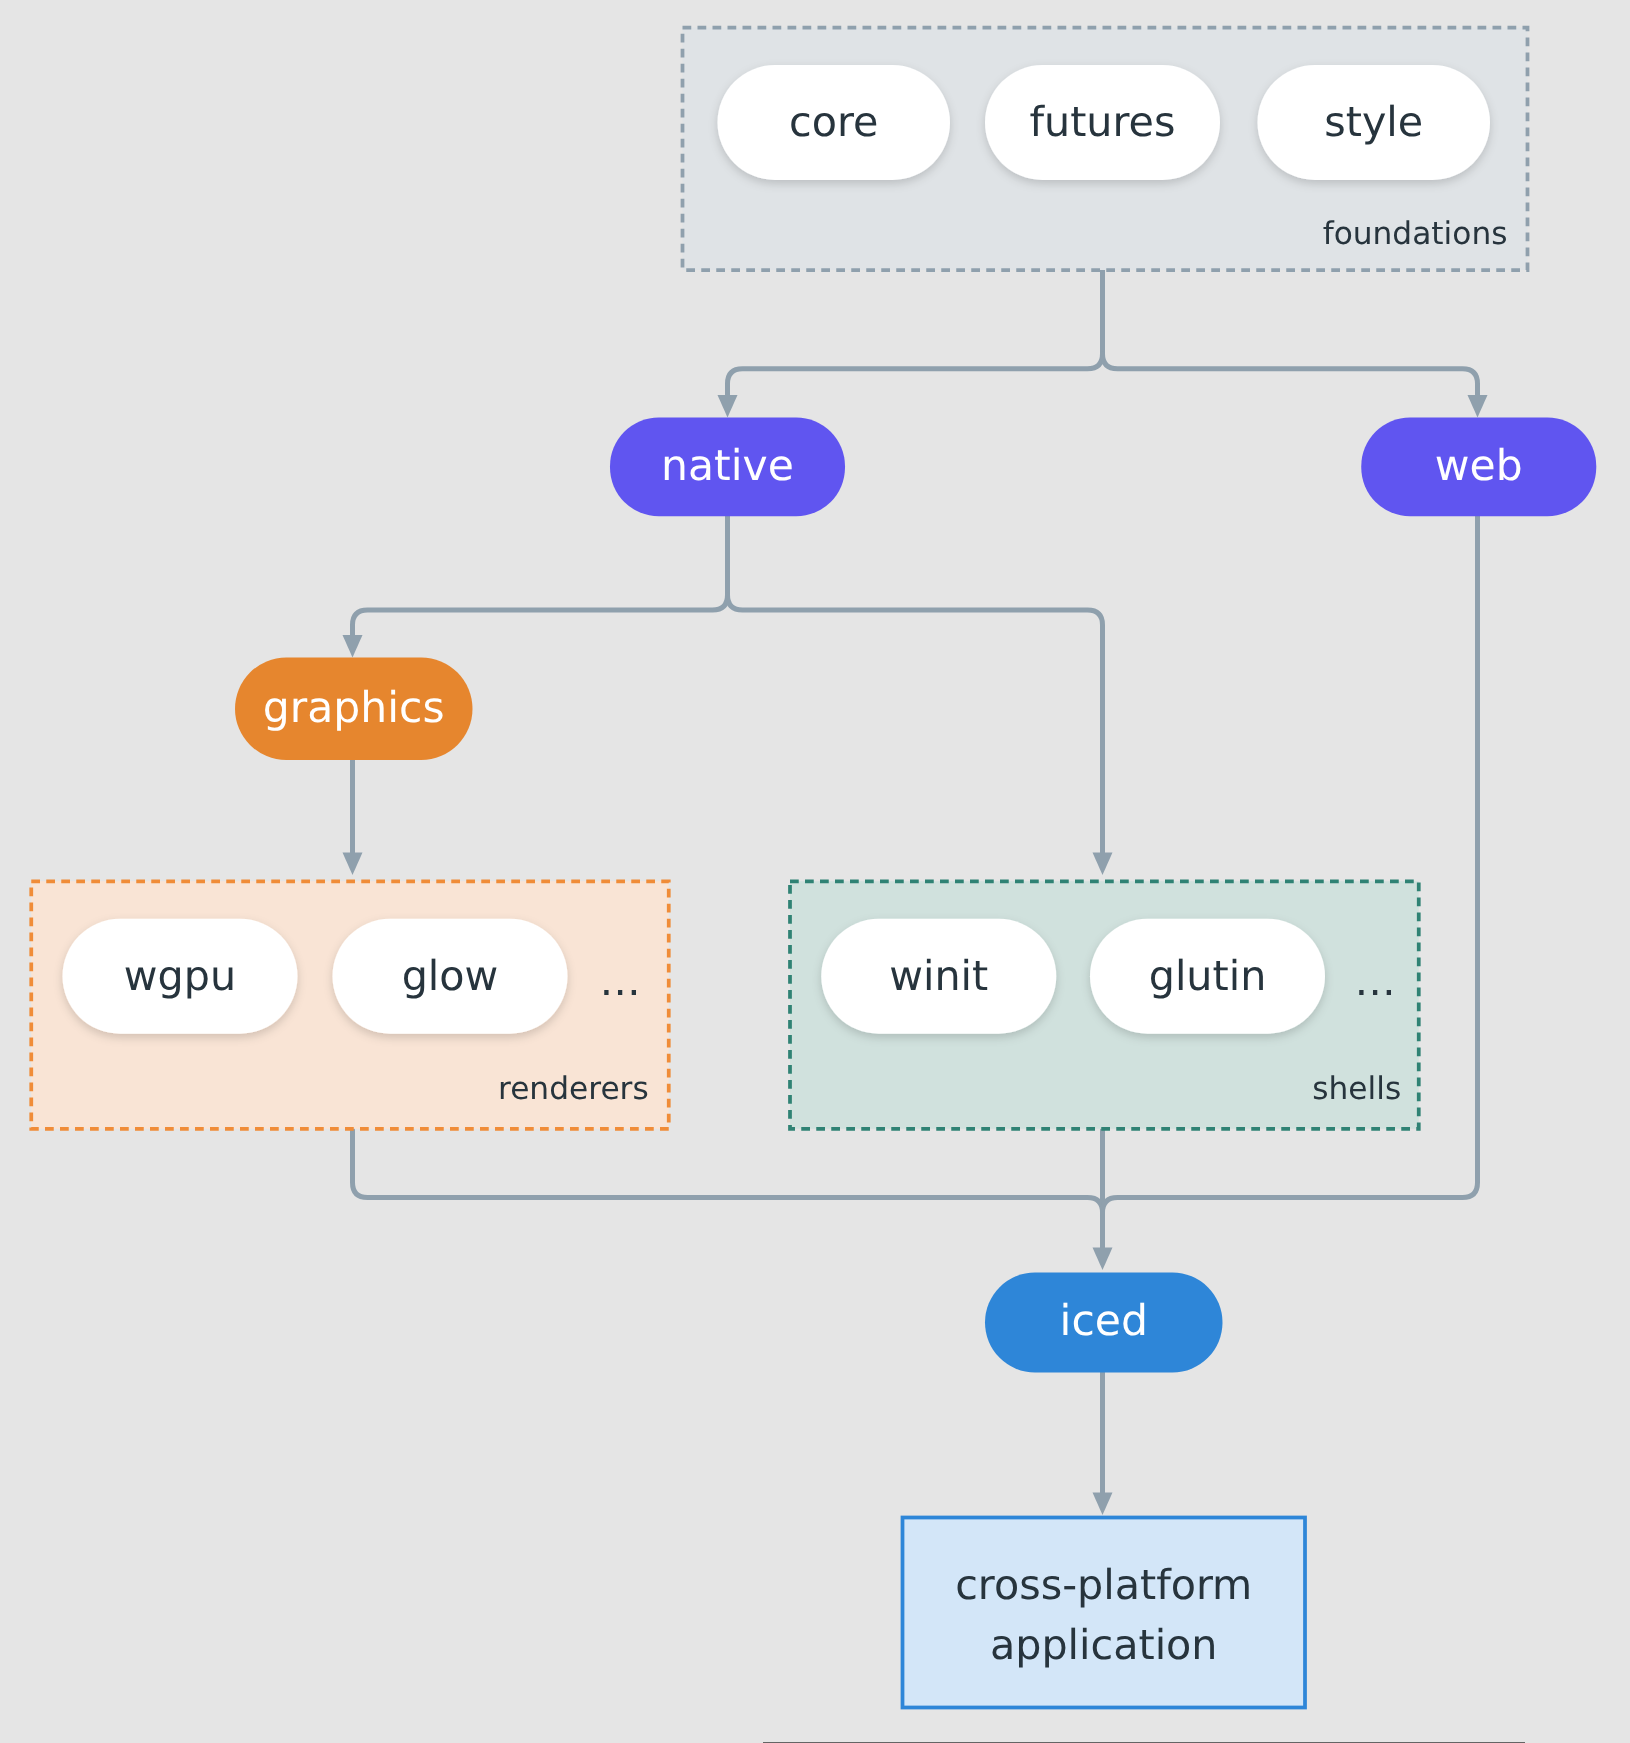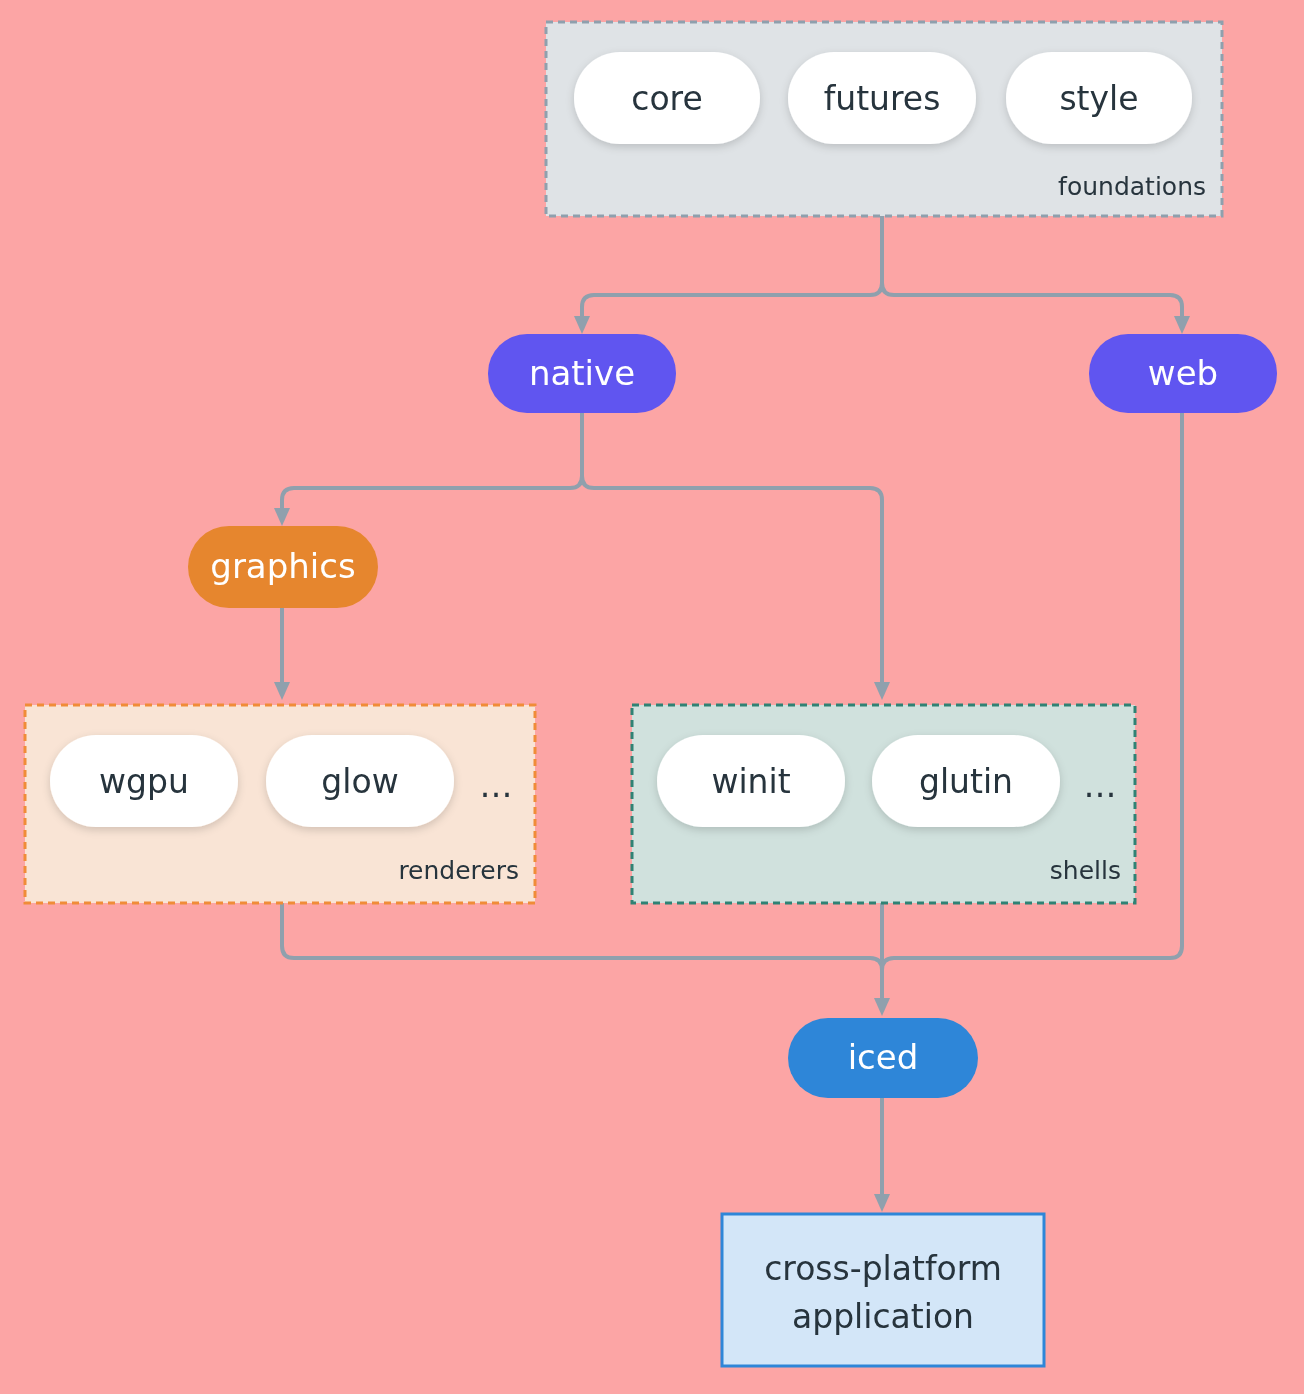--- a/index.html
+++ b/index.html
@@ -4,21 +4,21 @@
 <style>
   html, body {
     margin: 0;
     padding: 0;
     background: #000000;
   }
   #stage {
     position: relative;
     width: 1304px;
     height: 1394px;
-    background: #fca5a5;
+    background: #e5e5e5;
     overflow: hidden;
     font-family: "DejaVu Sans", "Liberation Sans", sans-serif;
   }
   svg.diagram {
     position: absolute;
     left: 0;
     top: 0;
     width: 1304px;
     height: 1394px;
     display: block;

